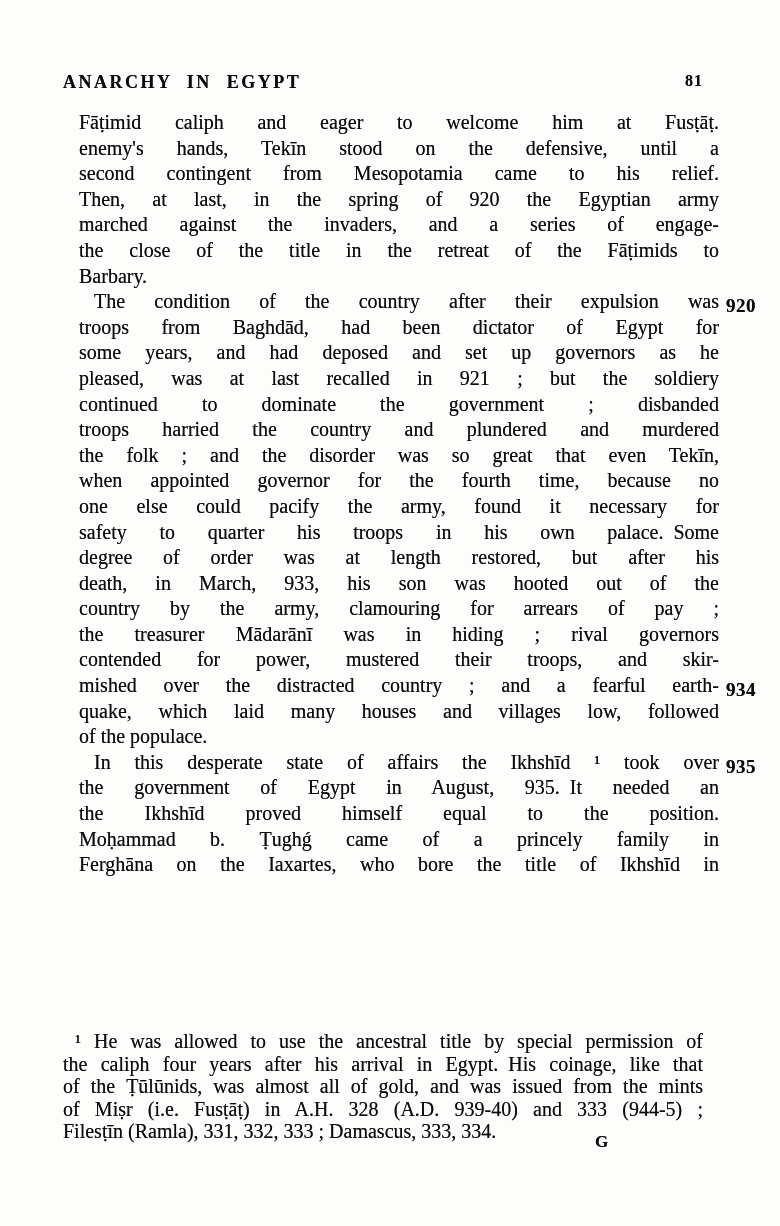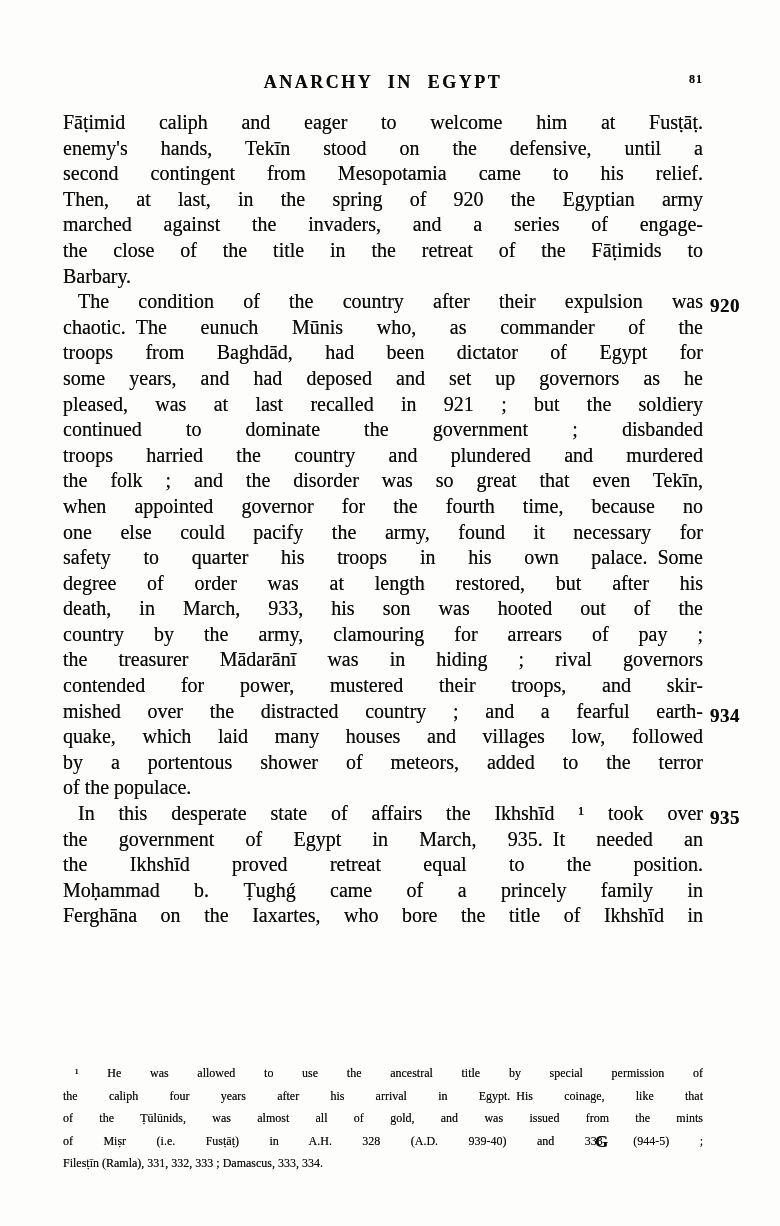--- a/index.html
+++ b/index.html
@@ -6,52 +6,51 @@
   .page {
     position:relative;
     width:780px; height:1226px;
     background:#fdfdfb;
     color:#0b0b0b;
     font-family:"Liberation Serif","DejaVu Serif",serif;
     overflow:hidden;
   }
   .header { position:absolute; top:72px; left:63px; width:640px; height:24px; }
   .running-title {
-    text-align:center; font-weight:700; font-size:18px;
+    text-align:left; font-weight:700; font-size:18px;
     letter-spacing:2.5px; word-spacing:8px;
     text-shadow:0 0 .5px rgba(0,0,0,.6);
   }
   .page-number {
     position:absolute; right:0; top:0;
-    font-weight:700; font-size:12px; letter-spacing:1px;
+    font-weight:700; font-size:16px; letter-spacing:1px;
     text-shadow:0 0 .5px rgba(0,0,0,.6);
   }
   .body-text {
-    position:absolute; top:110px; left:63px; width:640px;
+    position:absolute; top:110px; left:79px; width:640px;
     font-size:20px; line-height:25.6px;
     text-shadow:0 0 .5px rgba(0,0,0,.65);
   }
   .text-line {
     position:relative;
     text-align:justify; text-align-last:justify;
     height:25.6px; white-space:normal;
   }
   .text-line.lastline { text-align-last:left; }
   .text-line.firstline { padding-left:15px; }
   .margin-note {
     position:absolute; left:calc(100% + 7px); top:7px;
     font-size:19px; font-weight:700; letter-spacing:.5px;
     line-height:1; white-space:nowrap;
     text-shadow:0 0 .4px rgba(0,0,0,.6);
   }
   .footnote {
     position:absolute; top:1030px; left:63px; width:640px;
-    font-size:12px; line-height:22.6px;
+    font-size:20px; line-height:22.6px;
     text-shadow:0 0 .4px rgba(0,0,0,.6);
-    margin-top:32px;
   }
   .footnote .text-line { height:22.6px; }
   .footnote .text-line.firstline { padding-left:12px; }
   .signature-mark {
     position:absolute; left:595px; top:1132px;
     font-size:17px; font-weight:700;
     text-shadow:0 0 .5px rgba(0,0,0,.6);
   }
 </style>
 </head>
@@ -68,44 +67,42 @@
         <div class="text-line">Fāṭimid caliph and eager to welcome him at Fusṭāṭ.</div>
         <div class="text-line">enemy's hands, Tekīn stood on the defensive, until a</div>
         <div class="text-line">second contingent from Mesopotamia came to his relief.</div>
         <div class="text-line">Then, at last, in the spring of 920 the Egyptian army</div>
         <div class="text-line">marched against the invaders, and a series of engage-</div>
         <div class="text-line">the close of the title in the retreat of the Fāṭimids to</div>
         <div class="text-line lastline">Barbary.</div>
       </div>
       <div class="paragraph">
         <div class="text-line firstline">The condition of the country after their expulsion was<span class="margin-note">920</span></div>
-        <div class="text-line">chaotic. The eunuch Mūnis who, as commander of the</div>
         <div class="text-line">troops from Baghdād, had been dictator of Egypt for</div>
         <div class="text-line">some years, and had deposed and set up governors as he</div>
         <div class="text-line">pleased, was at last recalled in 921 ; but the soldiery</div>
         <div class="text-line">continued to dominate the government ; disbanded</div>
         <div class="text-line">troops harried the country and plundered and murdered</div>
         <div class="text-line">the folk ; and the disorder was so great that even Tekīn,</div>
         <div class="text-line">when appointed governor for the fourth time, because no</div>
         <div class="text-line">one else could pacify the army, found it necessary for</div>
         <div class="text-line">safety to quarter his troops in his own palace. Some</div>
         <div class="text-line">degree of order was at length restored, but after his</div>
         <div class="text-line">death, in March, 933, his son was hooted out of the</div>
         <div class="text-line">country by the army, clamouring for arrears of pay ;</div>
         <div class="text-line">the treasurer Mādarānī was in hiding ; rival governors</div>
         <div class="text-line">contended for power, mustered their troops, and skir-</div>
         <div class="text-line">mished over the distracted country ; and a fearful earth-<span class="margin-note">934</span></div>
         <div class="text-line">quake, which laid many houses and villages low, followed</div>
-        <div class="text-line">by a portentous shower of meteors, added to the terror</div>
         <div class="text-line lastline">of the populace.</div>
       </div>
       <div class="paragraph">
         <div class="text-line firstline">In this desperate state of affairs the Ikhshīd ¹ took over<span class="margin-note">935</span></div>
-        <div class="text-line">the government of Egypt in March, 935. It needed an</div>
-        <div class="text-line">the Ikhshīd proved retreat equal to the position.</div>
+        <div class="text-line">the government of Egypt in August, 935. It needed an</div>
+        <div class="text-line">the Ikhshīd proved himself equal to the position.</div>
         <div class="text-line">Moḥammad b. Ṭughǵ came of a princely family in</div>
         <div class="text-line">Ferghāna on the Iaxartes, who bore the title of Ikhshīd in</div>
       </div>
     </main>
 
   <section class="footnote" id="footnote">
       <div class="paragraph">
         <div class="text-line firstline">¹ He was allowed to use the ancestral title by special permission of</div>
         <div class="text-line">the caliph four years after his arrival in Egypt. His coinage, like that</div>
         <div class="text-line">of the Ṭūlūnids, was almost all of gold, and was issued from the mints</div>

